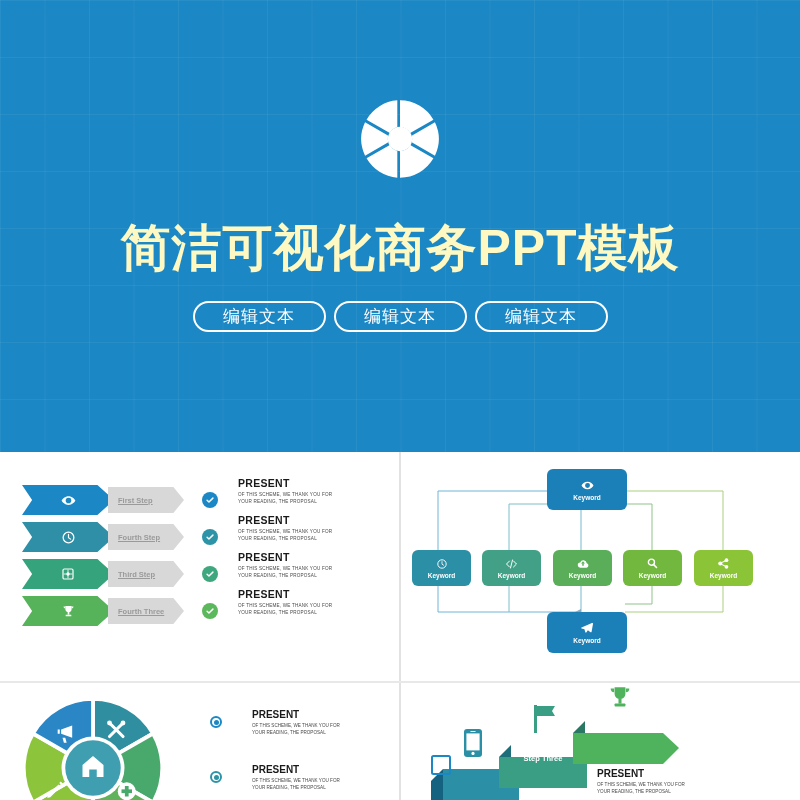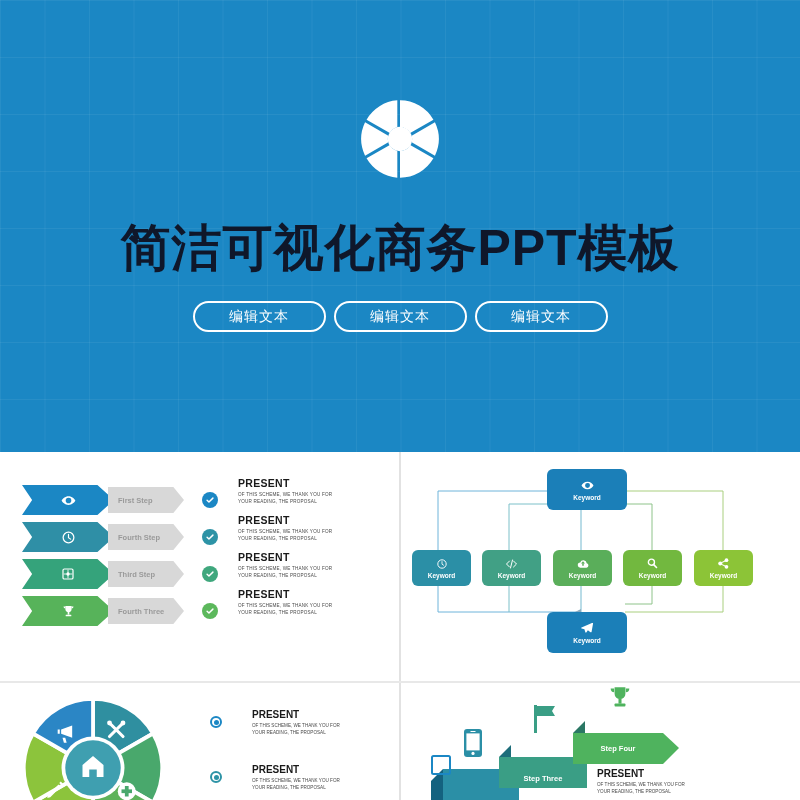--- a/index.html
+++ b/index.html
@@ -23,37 +23,37 @@
       linear-gradient(to right, rgba(255,255,255,0.055) 1px, transparent 1px),
       linear-gradient(to bottom, rgba(255,255,255,0.055) 1px, transparent 1px);
     background-size: 44.5px 57px;
   }
   .hero-logo {
     position: absolute; left: 358px; top: 97px; width: 84px; height: 84px;
   }
   .hero-title {
     position: absolute; left: 0; top: 218px; width: 800px;
     text-align: center;
-    color: #0f172a;
+    color: #fef9c3;
     font-size: 50px;
     font-weight: bold;
     letter-spacing: 1px;
     line-height: 60px;
     white-space: nowrap;
   }
   .hero-pills {
     position: absolute; left: 0; top: 301px; width: 800px;
     display: flex; justify-content: center; gap: 8px;
   }
   .pill {
     width: 133px; height: 31px;
     border: 2px solid #ffffff;
     border-radius: 16px;
     color: #ffffff;
-    font-size: 14px;
+    font-size: 17px;
     display: flex; align-items: center; justify-content: center;
     letter-spacing: 1px;
   }
 
   
   .slides {
     position: absolute; left: 0; top: 452px; width: 800px; height: 348px;
     background: #ffffff;
   }
   .vsep { position: absolute; left: 399px; top: 0; width: 2px; height: 348px; background: #e2e2e2; }
@@ -69,21 +69,21 @@
   .chev-icon {
     position: absolute; left: 0; top: 0; width: 92px; height: 30px;
     clip-path: polygon(0 0, 82% 0, 100% 50%, 82% 100%, 0 100%, 11% 50%);
     display: flex; align-items: center; justify-content: center;
   }
   .chev-label {
     position: absolute; left: 86px; top: 2px; width: 76px; height: 26px;
     background: #d8d8d8;
     clip-path: polygon(0 0, 86% 0, 100% 50%, 86% 100%, 0 100%);
     display: flex; align-items: center; padding-left: 10px;
-    color: #9a9a9a; font-size: 7.5px; font-weight: bold;
+    color: #9a9a9a; font-size: 7.5px; font-weight: bold; text-decoration: underline;
   }
   .chev-check {
     position: absolute; left: 180px; top: 7px; width: 16px; height: 16px;
     border-radius: 50%;
     display: flex; align-items: center; justify-content: center;
     color: #fff;
   }
   .txtblock { position: absolute; left: 238px; }
   .txtblock .t-head { font-size: 10.5px; font-weight: bold; color: #1a1a1a; letter-spacing: 0.3px; }
   .txtblock .t-body { font-size: 4.6px; color: #4a4a4a; line-height: 7.2px; margin-top: 2px; letter-spacing: 0.2px; width: 100px;}
@@ -373,22 +373,21 @@
         <polygon points="42,86 118,86 118,117 42,117" fill="#2b8fa6"></polygon>
         <polygon points="98,74 110,62 110,93 98,105" fill="#1d6d7a"></polygon>
 
         <polygon points="98,74 186,74 186,105 98,105" fill="#3a9e85"></polygon>
         <polygon points="186,74 198,62 198,93 186,105" fill="#2a7764" opacity="0"></polygon>
         <polygon points="172,50 184,38 184,69 172,81" fill="#2a7764"></polygon>
 
         <polygon points="172,50 262,50 278,65 262,81 172,81" fill="#4fb35e"></polygon>
       </svg>
 
-      <div class="stair" style="left:98px;top:80px;width:88px;height:31px">Step Three</div>
-      <div class="stair" style="left:172px;top:50px;width:90px;height:31px">Step Four</div>
+      <div class="stair" style="left:98px;top:60px;width:88px;height:31px">Step Three</div>
 
       <div class="stair-icon" style="left:28px;top:70px">
         <svg width="24" height="24" viewBox="0 0 24 24" fill="none" stroke="#1b87c4" stroke-width="2">
             <rect x="3" y="3" width="18" height="18" rx="1.5"></rect>
           </svg>
       </div>
       <div class="stair-icon" style="left:63px;top:46px">
         <svg width="18" height="28" viewBox="0 0 18 28" fill="#2b8fa6">
           <rect x="0" y="0" width="18" height="28" rx="3"></rect>
           <rect x="2.4" y="4.4" width="13.2" height="17" fill="#ffffff"></rect>

